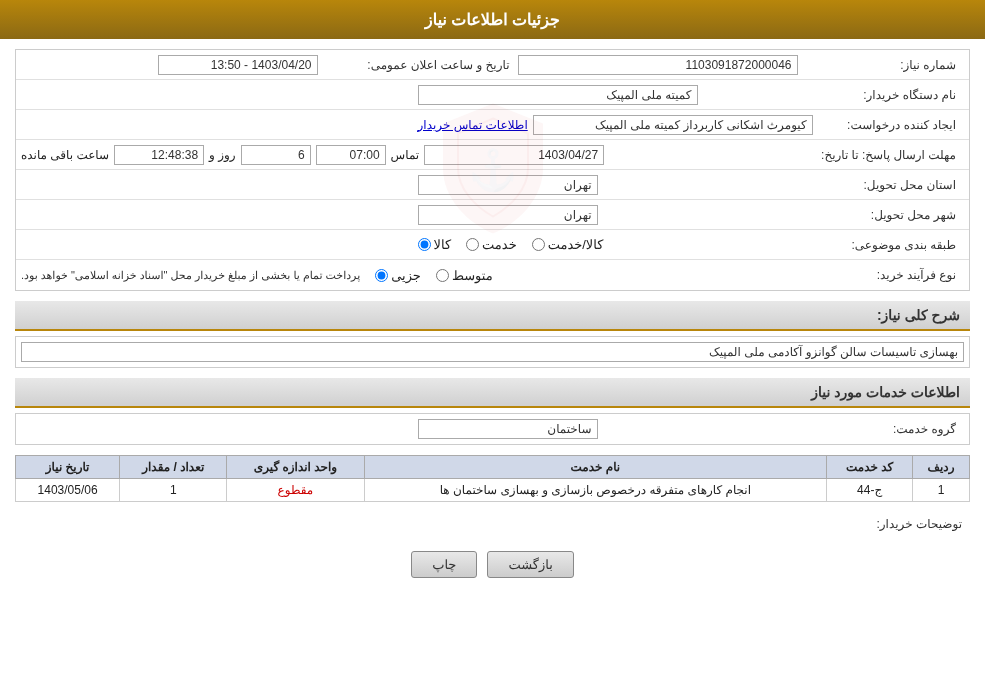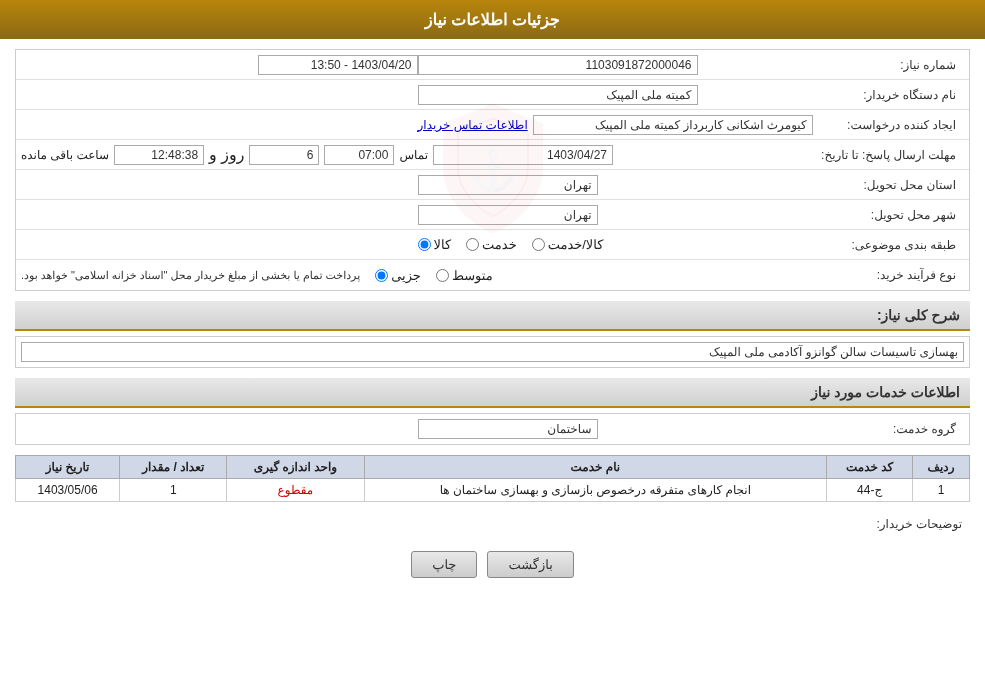--- a/index.html
+++ b/index.html
@@ -179,20 +179,21 @@
           <path d="M60 20 L95 35 L95 70 C95 90 78 108 60 118 C42 108 25 90 25 70 L25 35 Z" fill="none" stroke="#cc0000" stroke-width="2" opacity="0.4"></path>
           <text x="60" y="85" text-anchor="middle" font-size="40" fill="#cc0000" opacity="0.5" font-weight="bold">⚓</text>
         </svg>
       </div>
 
       <div class="form-row">
         <div class="label-cell">شماره نیاز:</div>
         <div class="value-cell">
           <div class="input-box input-wide">1103091872000046</div>
         </div>
+        <div class="label-cell" style="min-width:200px; text-align:right;">تاریخ و ساعت اعلان عمومی:</div>
         <div class="value-cell" style="justify-content:flex-start;">
           <div class="input-box" style="width:160px;">1403/04/20 - 13:50</div>
         </div>
       </div>
 
       <div class="form-row">
         <div class="label-cell">نام دستگاه خریدار:</div>
         <div class="value-cell">
           <div class="input-box input-wide">کمیته ملی المپیک</div>
         </div>
@@ -208,21 +209,21 @@
         <div style="flex:1;"></div>
       </div>
 
       <div class="form-row">
         <div class="label-cell">مهلت ارسال پاسخ: تا تاریخ:</div>
         <div class="value-cell">
           <div class="input-box input-medium">1403/04/27</div>
           <span style="font-size:12px;">تماس</span>
           <div class="input-box input-tiny">07:00</div>
           <div class="input-box input-tiny">6</div>
-          <span style="font-size:16px;">روز و</span>
+          <span style="font-size:12px;">روز و</span>
           <div class="input-box" style="width:90px;">12:48:38</div>
           <span style="font-size:12px;">ساعت باقی مانده</span>
         </div>
       </div>
 
       <div class="form-row">
         <div class="label-cell">استان محل تحویل:</div>
         <div class="value-cell">
           <div class="input-box input-medium">تهران</div>
         </div>

